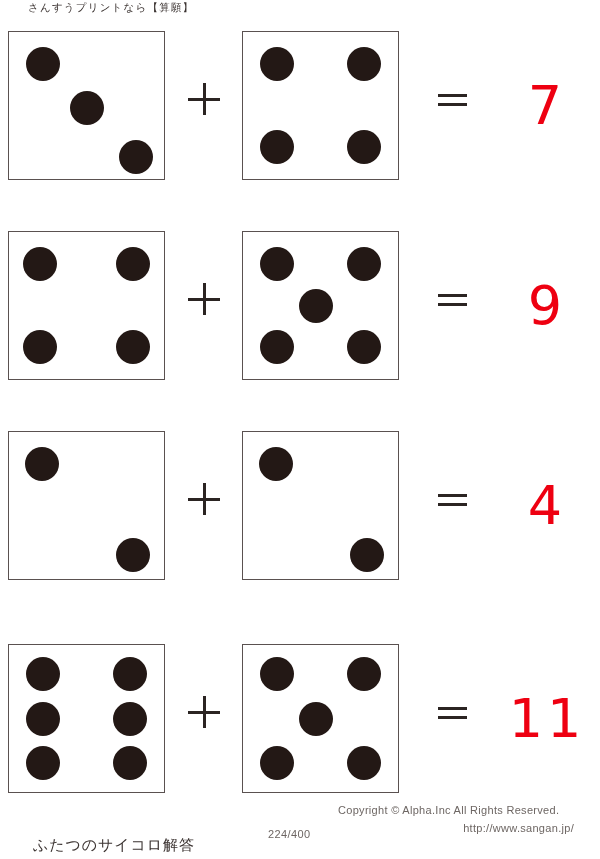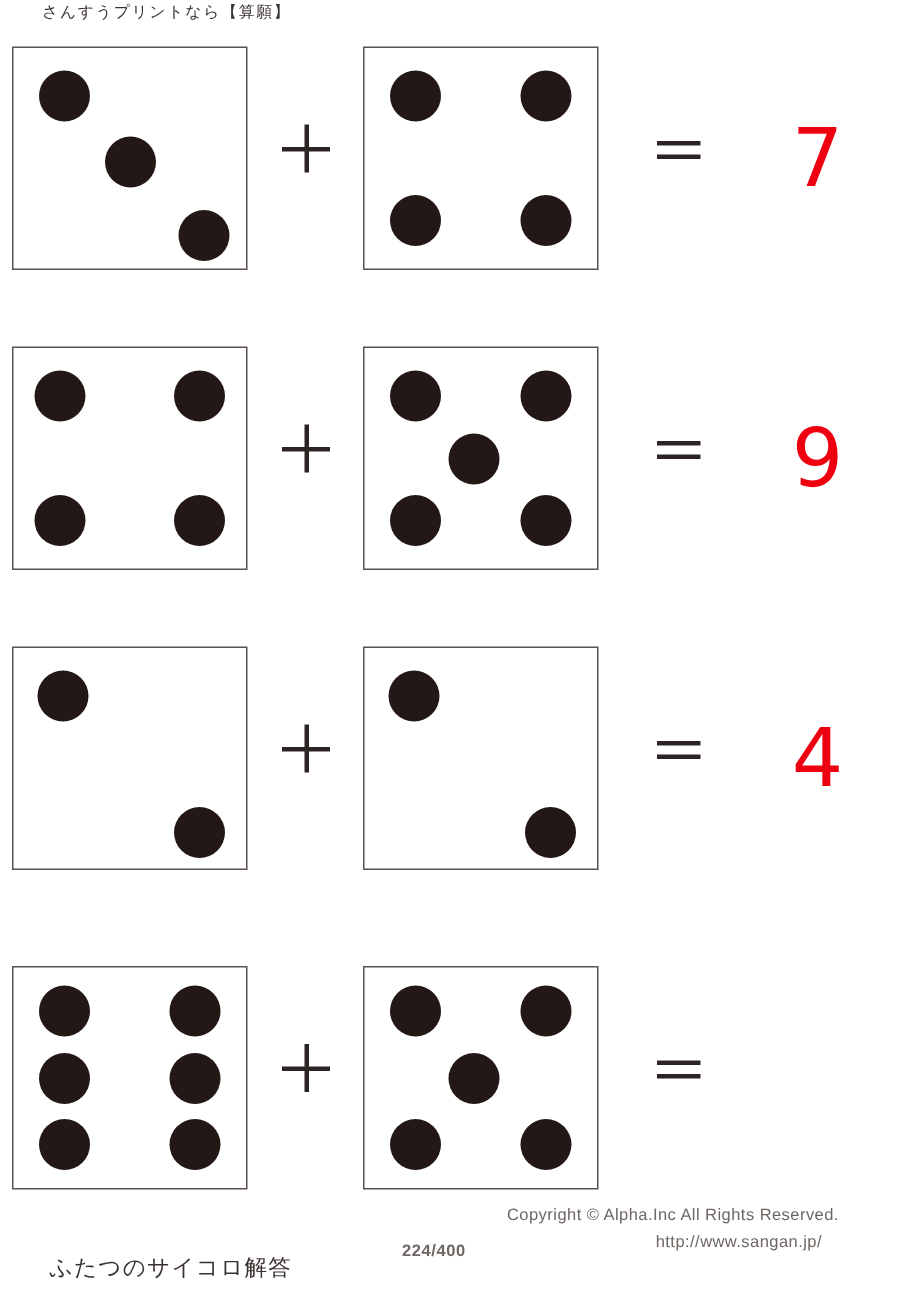--- a/index.html
+++ b/index.html
@@ -129,34 +129,33 @@
     white-space: nowrap;
   }
   #footer-page {
     position: absolute;
     left: 268px;
     top: 828px;
     font-size: 11px;
     letter-spacing: 0.4px;
     color: #6d6663;
     white-space: nowrap;
-    font-weight: bold;
   }
   #footer-copyright {
     position: absolute;
     left: 338px;
     top: 804px;
     font-size: 11px;
     letter-spacing: 0.3px;
     color: #6d6663;
     white-space: nowrap;
   }
   #footer-url {
     position: absolute;
-    right: 52px;
+    right: 26px;
     top: 822px;
     font-size: 11px;
     letter-spacing: 0.3px;
     color: #6d6663;
     white-space: nowrap;
   }
 </style>
 </head>
 <body>
 
@@ -225,20 +224,21 @@
       </div>
     <div class="plus-sign"></div>
     <div class="die right">
         <div class="pip" style="left: 22%; top: 20%;"></div>
         <div class="pip" style="left: 78%; top: 20%;"></div>
         <div class="pip" style="left: 47%; top: 50%;"></div>
         <div class="pip" style="left: 22%; top: 80%;"></div>
         <div class="pip" style="left: 78%; top: 80%;"></div>
       </div>
     <div class="equals-sign"></div>
+    <div class="answer">11</div>
   </div>
 
 </div>
 
 <div id="footer-label">ふたつのサイコロ解答</div>
 <div id="footer-page">224/400</div>
 <div id="footer-copyright">Copyright ©  Alpha.Inc All Rights Reserved.</div>
 <div id="footer-url">http://www.sangan.jp/</div>
 
 </body></html>

